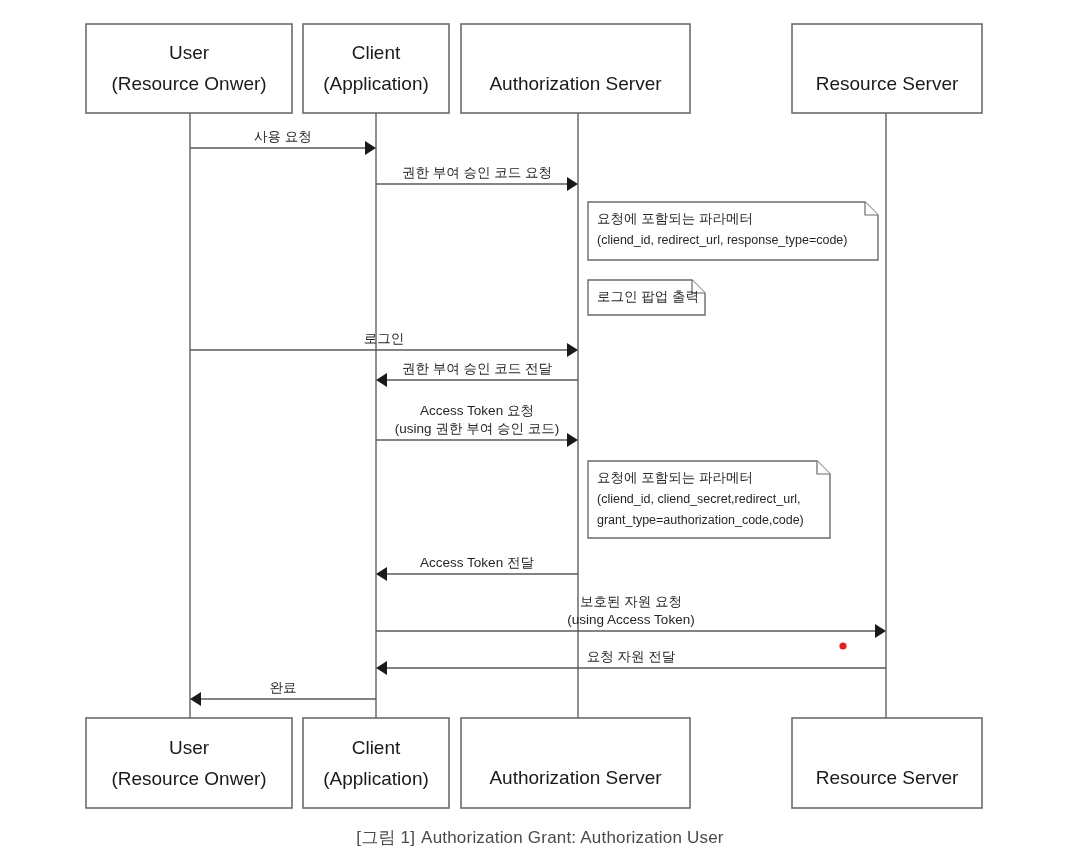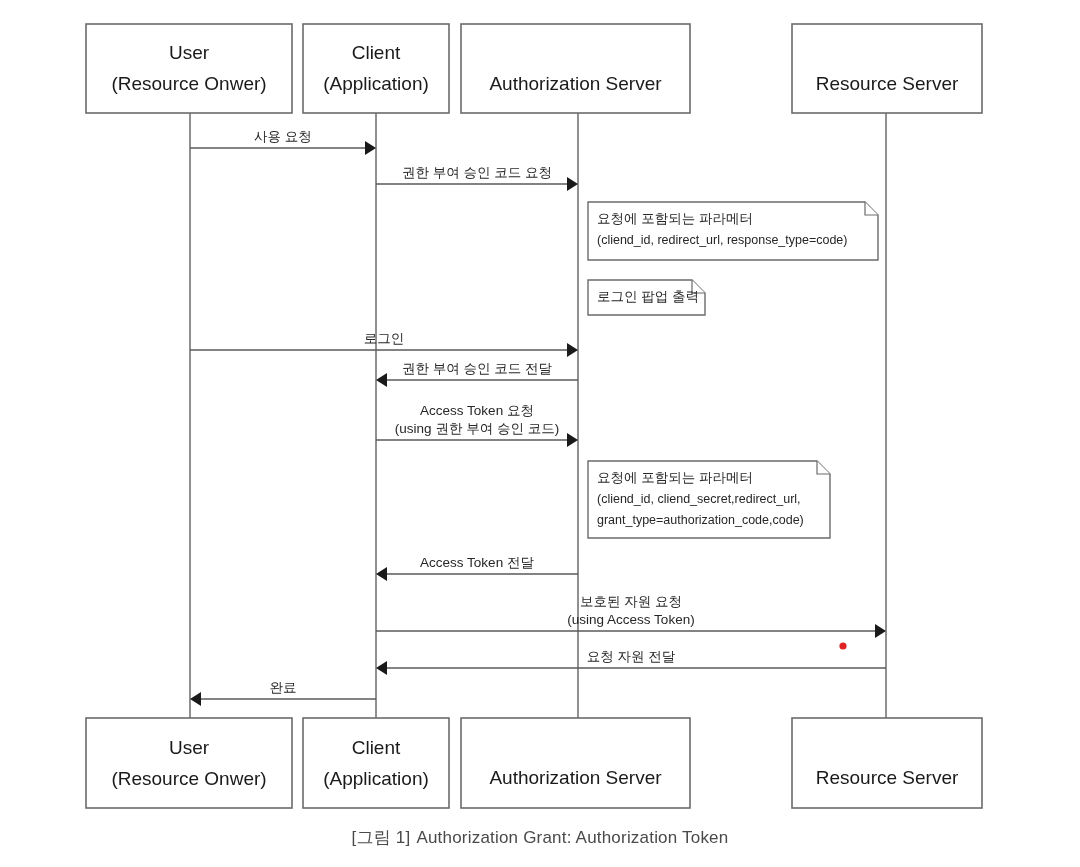--- a/index.html
+++ b/index.html
@@ -209,15 +209,15 @@
           <rect x="792" y="718" width="190" height="90" class="actor-box-rect" rx="0"></rect>
           <text x="887" y="779.2" class="actor-label">Resource Server</text>
         </g>
       </g>
     <g id="layer-markers">
         <circle cx="843" cy="646" r="3.6" class="red-dot"></circle>
       </g>
   </svg>
 
   <div id="caption">
-    <span class="cap-index">[그림 1]</span><span>Authorization Grant: Authorization Token</span>
+    <span class="cap-index">[그림 1]</span><span>Authorization Grant: Authorization User</span>
   </div>
 </div>
 
 </body></html>

